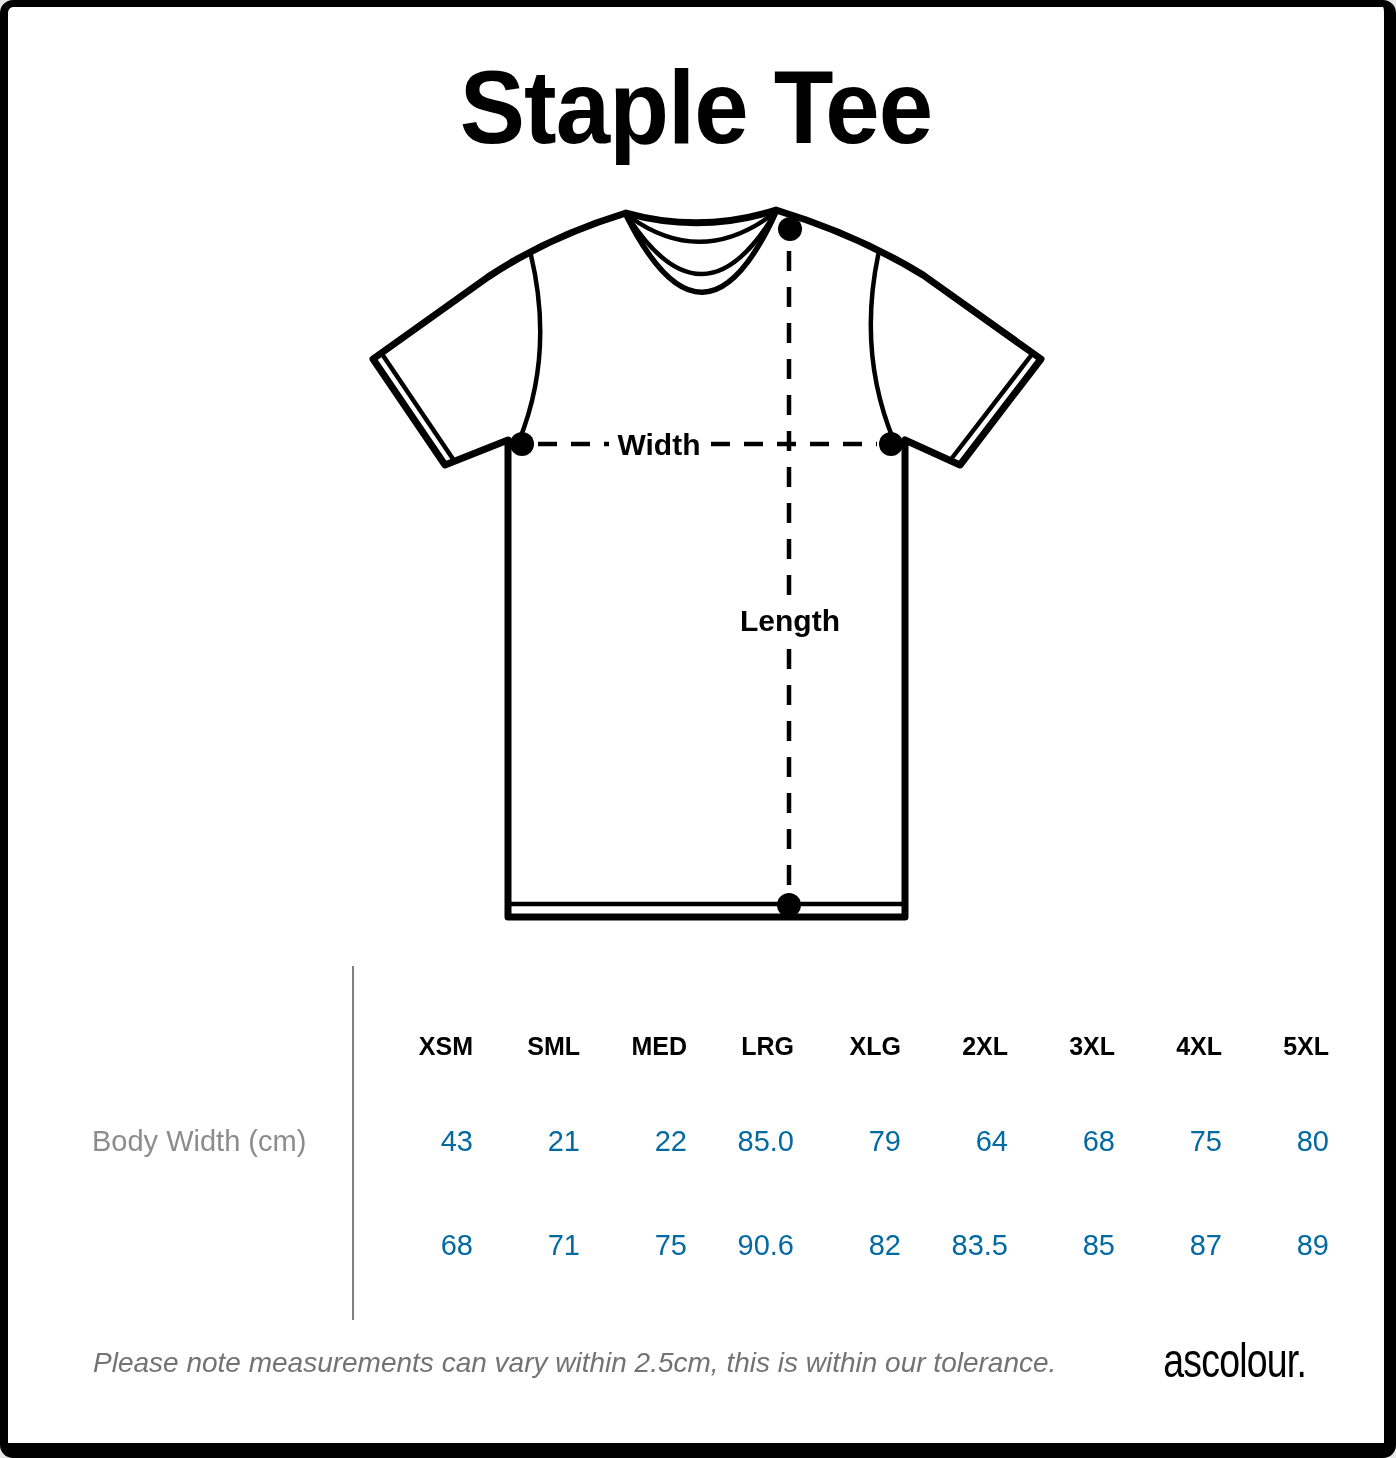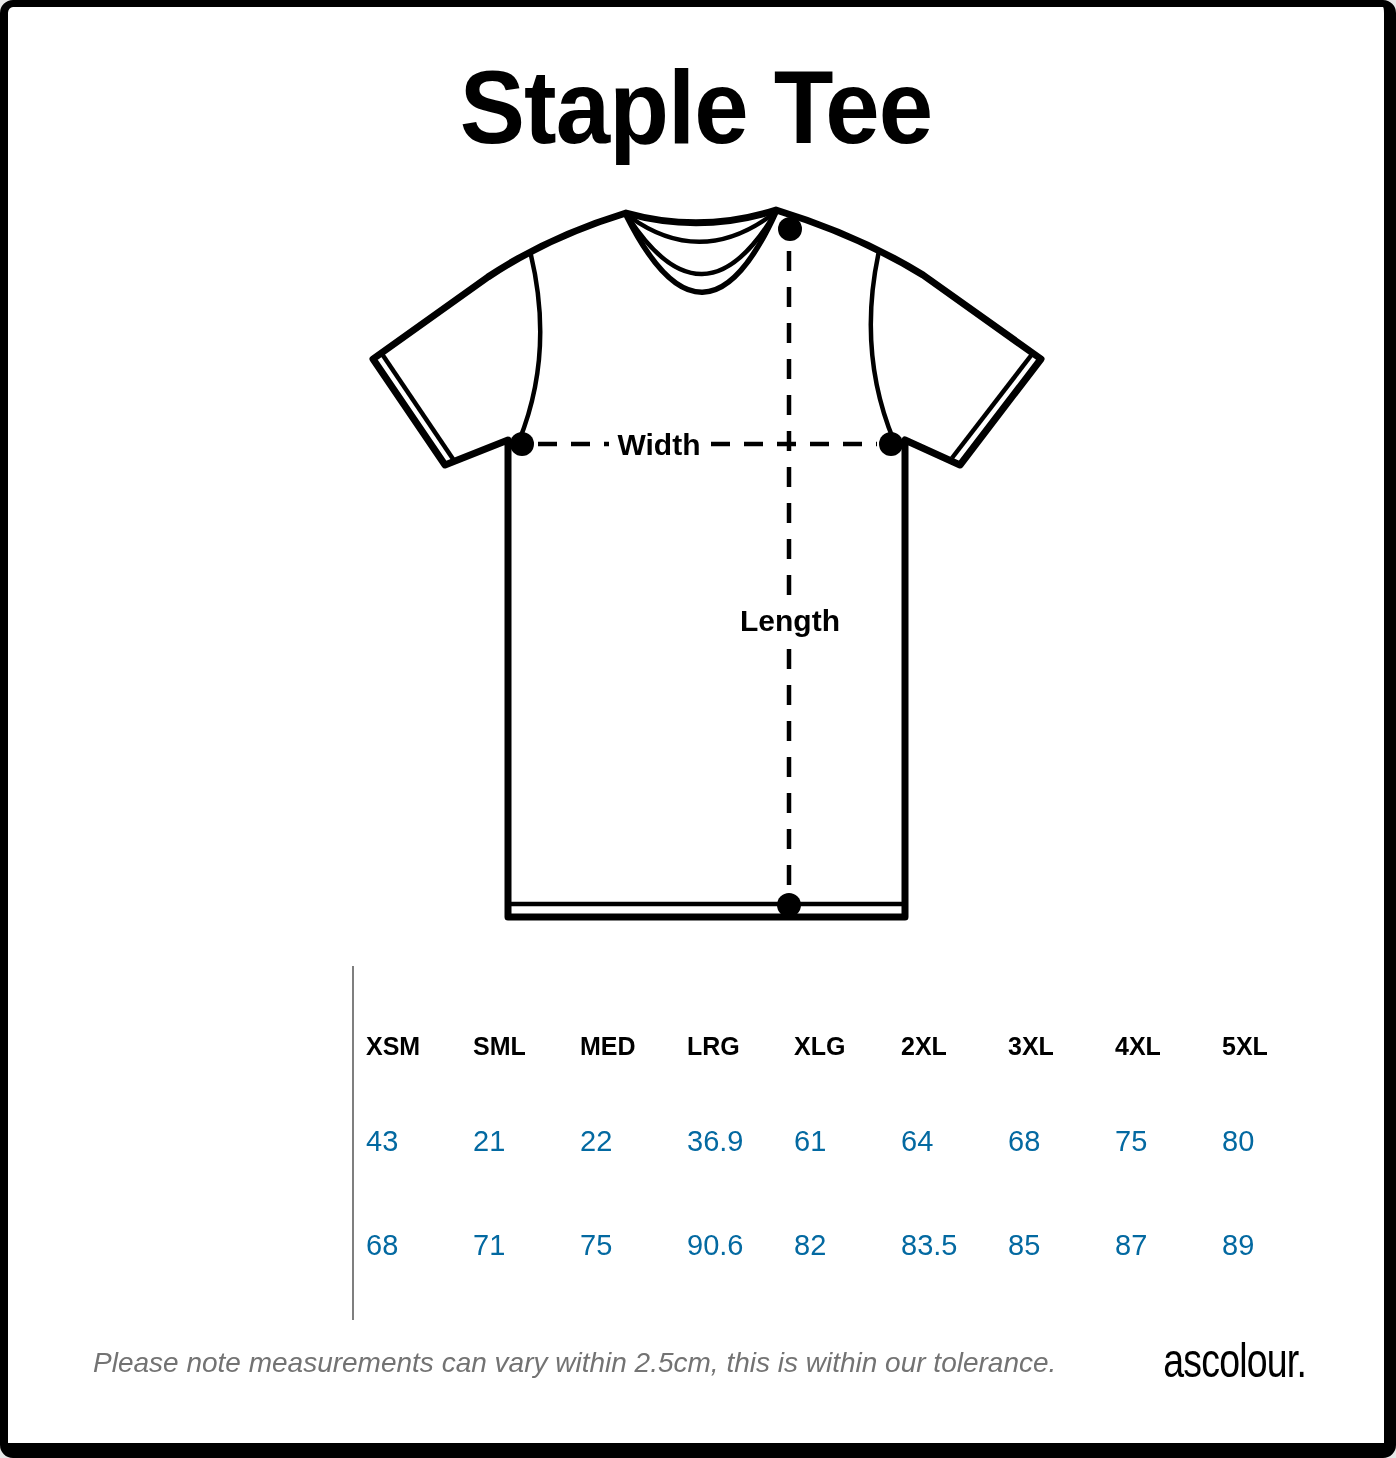--- a/index.html
+++ b/index.html
@@ -24,21 +24,21 @@
     white-space:nowrap;
   }
   
   .col-label{left:84px;width:255px;text-align:left;}
   .hdr-label{top:1022px;height:34px;line-height:34px;font-size:27px;font-weight:bold;color:#000;}
   .row-label{font-size:29px;color:#8c8c8c;}
   .size-grid{
     left:358px;width:963px;
     display:grid;grid-template-columns:repeat(9,107px);
   }
-  .size-grid span{display:block;text-align:left;white-space:nowrap;}
+  .size-grid span{display:block;text-align:right;white-space:nowrap;}
   .grid-hdr{top:1022px;height:34px;line-height:34px;font-size:25px;font-weight:bold;color:#000;}
   .grid-vals{font-size:29px;color:#0369a1;}
   .row-width{top:1114px;height:40px;line-height:40px;}
   .row-length{top:1218px;height:40px;line-height:40px;}
   .divider{
     left:344px;top:959px;width:2px;height:354px;background:#7f7f7f;
   }
   
   .note{
     left:85px;top:1340px;width:1000px;
@@ -104,26 +104,27 @@
     <span>SML</span>
     <span>MED</span>
     <span>LRG</span>
     <span>XLG</span>
     <span>2XL</span>
     <span>3XL</span>
     <span>4XL</span>
     <span>5XL</span>
   </div>
 
+  <div class="abs col-label row-label row-width">Body Width (cm)</div>
   <div class="abs size-grid grid-vals row-width">
     <span>43</span>
     <span>21</span>
     <span>22</span>
-    <span>36.9</span>
-    <span>61</span>
+    <span>85.0</span>
+    <span>79</span>
     <span>64</span>
     <span>68</span>
     <span>75</span>
     <span>80</span>
   </div>
 
   <div class="abs size-grid grid-vals row-length">
     <span>68</span>
     <span>71</span>
     <span>75</span>

